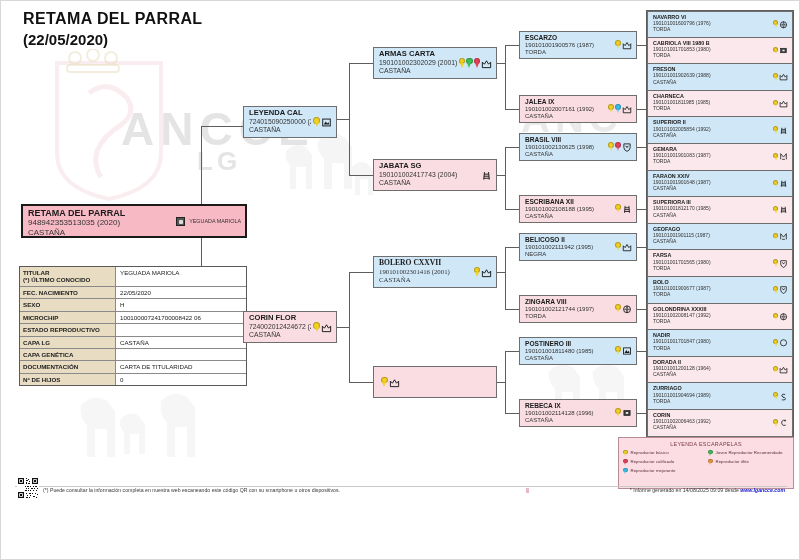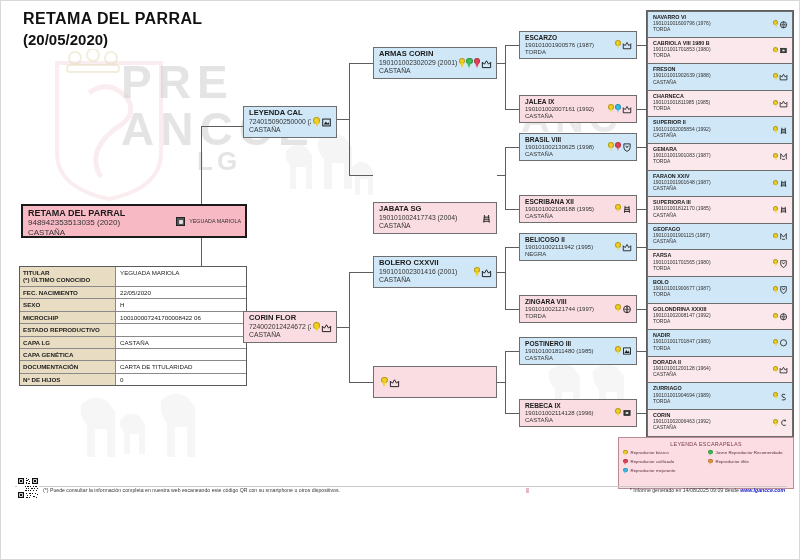--- a/index.html
+++ b/index.html
@@ -180,21 +180,20 @@
   <svg class="wm wm-shield" viewBox="0 0 120 150">
     <path d="M8 10 H112 V100 Q112 135 60 146 Q8 135 8 100 Z" fill="none" stroke="#f0c6cd" stroke-width="4"></path>
     <path d="M40 40 Q60 25 78 45 Q88 60 72 72 Q55 82 48 98 Q44 112 52 124" fill="none" stroke="#f0c6cd" stroke-width="5"></path>
   </svg>
   <svg class="wm wm-crown" viewBox="0 0 60 34">
     <circle cx="12" cy="9" r="6" fill="none" stroke="#e6d9b4" stroke-width="2"></circle>
     <circle cx="30" cy="6" r="6" fill="none" stroke="#e6d9b4" stroke-width="2"></circle>
     <circle cx="48" cy="9" r="6" fill="none" stroke="#e6d9b4" stroke-width="2"></circle>
     <rect x="4" y="16" width="52" height="7" rx="3" fill="none" stroke="#e6d9b4" stroke-width="2"></rect>
   </svg>
-  <div class="wm wm-text">PRE</div>
   <div class="wm wm-text wm-text2">ANCCE</div>
   <div class="wm wm-lg">LG</div>
   <div class="wm wm-anc">ANC</div>
 
   <svg class="wm wm-horses" style="left:255px;top:130px;width:140px;height:80px" viewBox="0 0 140 80">
     <g fill="#d8d8d8">
       <path d="M30 20 q10-10 20-4 l6 8 v34 h-6 v-22 h-10 v22 h-6 v-24 q-6-6-4-14z"></path>
       <path d="M62 10 q12-12 26-4 l8 10 v42 h-8 v-26 h-12 v26 h-8 v-30 q-8-8-6-18z"></path>
       <path d="M96 36 q8-8 16-3 l5 7 v24 h-5 v-16 h-8 v16 h-5 v-18 q-5-4-3-10z"></path>
     </g>
@@ -207,21 +206,21 @@
     </g>
   </svg>
   <svg class="wm wm-horses" style="left:530px;top:352px;width:130px;height:70px" viewBox="0 0 130 70">
     <g fill="#dedede">
       <path d="M18 18 q11-11 24-4 l7 9 v42 h-7 v-26 h-11 v26 h-7 v-29 q-8-8-6-18z"></path>
       <path d="M62 18 q11-11 24-4 l7 9 v42 h-7 v-26 h-11 v26 h-7 v-29 q-8-8-6-18z"></path>
     </g>
   </svg>
 
   <div id="title">RETAMA DEL PARRAL</div>
-  <div id="subtitle">(20/05/2020)</div>
+  <div id="subtitle">(22/05/2020)</div>
 
   <div class="ln lnv" style="left:200px;top:125px;height:200px;"></div>
   <div class="ln lnh" style="left:200px;top:125px;width:42px;"></div>
   <div class="ln lnh" style="left:200px;top:325px;width:42px;"></div>
 
   <div class="ln lnv" style="left:348px;top:62px;height:112px;"></div>
   <div class="ln lnh" style="left:336px;top:118px;width:12px;"></div>
   <div class="ln lnh" style="left:348px;top:62px;width:24px;"></div>
   <div class="ln lnh" style="left:348px;top:174px;width:24px;"></div>
 
@@ -342,21 +341,21 @@
             <i style="width:7px;height:7px;background:#f2d021;border:0.5px solid rgba(0,0,0,.25);"></i>
             <u style="top:5.04px;border-width:5.6000000000000005px 2.31px 0 2.31px;border-top-color:#f2d021;"></u>
           </span>
           <span class="badge" style="width: 11px; height: 11px; line-height: 0;"><svg viewBox="0 0 16 16" width="11" height="11">
               <path d="M2 14 L2 6 L5 9 L8 4 L11 9 L14 6 L14 14 Z" style="fill:none;stroke:#1a1a1a;stroke-width:1.4"></path>
             </svg></span>
         </div>
       </div>
       <div class="node g2 male" style="left: 372px; top: 46px; width: 124px; height: 32px;">
         <div class="txt">
-          <div class="nm">ARMAS CORIN</div>
+          <div class="nm">ARMAS CARTA</div>
           <div class="id">190101002302029 (2001)</div>
           <div class="capa">CASTAÑA</div>
         </div>
         <div class="icons" style="align-self: center;">
           <span class="ros" style="width: 6.5px; height: 10.075px;">
             <i style="width:6.5px;height:6.5px;background:#f2d021;border:0.5px solid rgba(0,0,0,.25);"></i>
             <u style="top:4.68px;border-width:5.2px 2.145px 0 2.145px;border-top-color:#f2d021;"></u>
           </span>
           <span class="ros" style="width: 6.5px; height: 10.075px;">
             <i style="width:6.5px;height:6.5px;background:#3fbf57;border:0.5px solid rgba(0,0,0,.25);"></i>
@@ -364,33 +363,33 @@
           </span>
           <span class="ros" style="width: 6.5px; height: 10.075px;">
             <i style="width:6.5px;height:6.5px;background:#e8405a;border:0.5px solid rgba(0,0,0,.25);"></i>
             <u style="top:4.68px;border-width:5.2px 2.145px 0 2.145px;border-top-color:#e8405a;"></u>
           </span>
           <span class="badge" style="width: 11px; height: 11px; line-height: 0;"><svg viewBox="0 0 16 16" width="11" height="11">
               <path d="M2 14 L2 6 L5 9 L8 4 L11 9 L14 6 L14 14 Z" style="fill:none;stroke:#1a1a1a;stroke-width:1.4"></path>
             </svg></span>
         </div>
       </div>
-      <div class="node g2 female" style="left: 372px; top: 158px; width: 124px; height: 32px; margin-top: 43px;">
+      <div class="node g2 female" style="left: 372px; top: 158px; width: 124px; height: 32px;">
         <div class="txt">
           <div class="nm">JABATA SG</div>
           <div class="id">190101002417743 (2004)</div>
           <div class="capa">CASTAÑA</div>
         </div>
         <div class="icons" style="align-self: center;">
           <span class="badge" style="width: 11px; height: 11px; line-height: 0;"><svg viewBox="0 0 16 16" width="11" height="11">
               <path d="M5 3 L4 14 M11 3 L12 14 M4.6 6 H11.4 M4.3 9 H11.7 M4 12 H12" style="fill:none;stroke:#1a1a1a;stroke-width:1.4"></path>
             </svg></span>
         </div>
       </div>
-      <div class="node g2 male" style="left: 372px; top: 255px; width: 124px; height: 32px;">
+      <div class="node g2 male" style="left: 372px; top: 255px; width: 124px; height: 32px; font-family: Liberation Serif, serif;">
         <div class="txt">
           <div class="nm">BOLERO CXXVII</div>
           <div class="id">190101002301416 (2001)</div>
           <div class="capa">CASTAÑA</div>
         </div>
         <div class="icons" style="align-self: center;">
           <span class="ros" style="width: 6.5px; height: 10.075px;">
             <i style="width:6.5px;height:6.5px;background:#f2d021;border:0.5px solid rgba(0,0,0,.25);"></i>
             <u style="top:4.68px;border-width:5.2px 2.145px 0 2.145px;border-top-color:#f2d021;"></u>
           </span>

